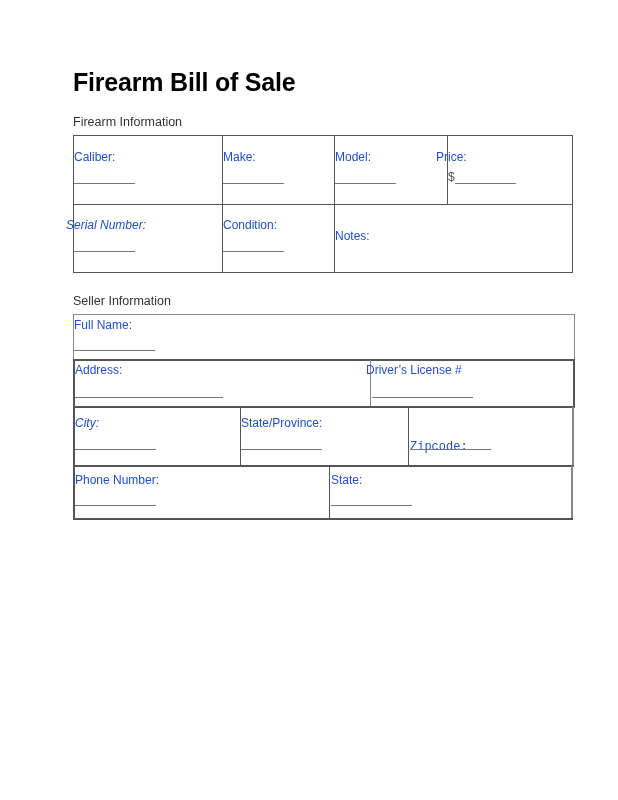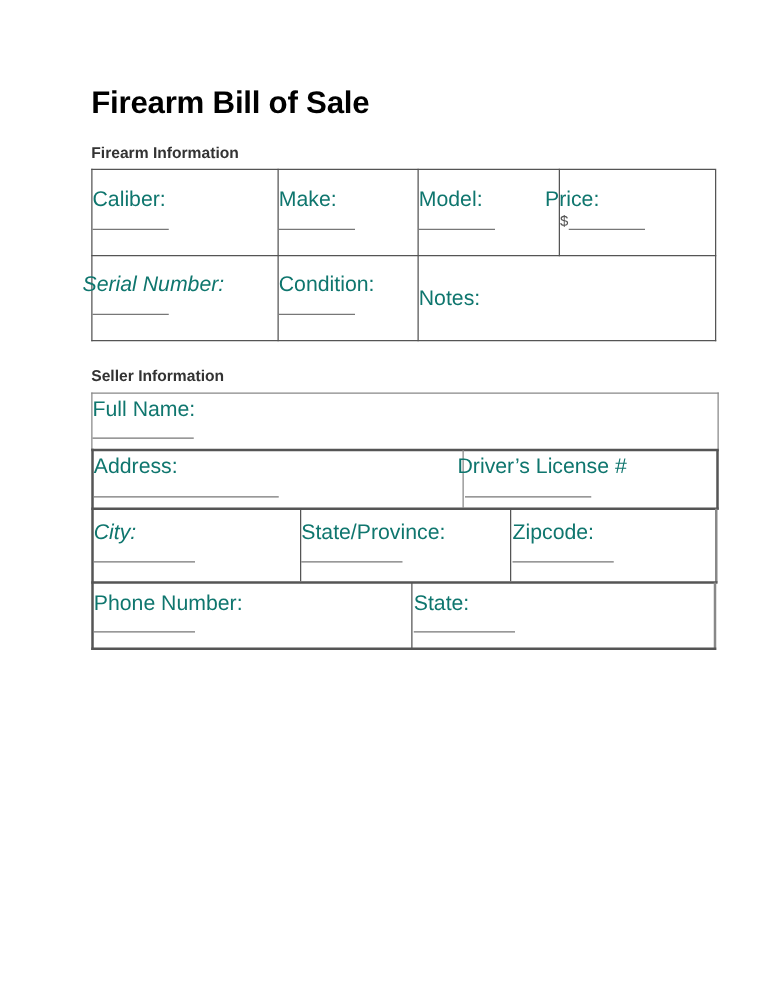--- a/index.html
+++ b/index.html
@@ -1,21 +1,21 @@
 <!DOCTYPE html>
 <html><head>
   <meta charset="utf-8">
   <style>
     html, body { margin:0; padding:0; background:#ffffff; }
     body { width:618px; height:800px; position:relative; overflow:hidden;
            font-family:"Liberation Sans", sans-serif; color:#444; }
     h1 { position:absolute; left:73px; top:68px; margin:0; font-size:25px; font-weight:bold; color:#000000; letter-spacing:-0.2px; }
-    .section-title { position:absolute; left:73px; margin:0; font-size:12.5px; font-weight:bold; color:#333; }
+    .section-title { position:absolute; left:73px; margin:0; font-size:12.5px; font-weight:normal; color:#333; }
     .cell { position:absolute; box-sizing:border-box; }
-    .lbl { position:absolute; font-size:17px; color:#0f766e; white-space:nowrap; }
+    .lbl { position:absolute; font-size:12px; color:#1d4ed8; white-space:nowrap; }
     .blank { position:absolute; height:0; border-top:1px solid #777; }
     .dollar { position:absolute; font-size:12px; color:#555; }
     .line { position:absolute; background:#555; }
     .line.light { background:#888; }
   </style>
 </head>
 <body>
 
 <h1>Firearm Bill of Sale</h1>
 
@@ -76,21 +76,21 @@
   <div class="blank" style="left:372px; top:397px; width:101px;"></div>
 
   <div class="line" style="left:73px; top:406px; width:502px; height:2px;"></div>
   <div class="line light" style="left:572px; top:407px; width:2px; height:59px;"></div>
   <div class="line" style="left:240px; top:407px; width:1px; height:58px;"></div>
   <div class="line" style="left:408px; top:407px; width:1px; height:58px;"></div>
   <div class="lbl" style="left:75px; top:416px;font-style:italic;">City:</div>
   <div class="blank" style="left:75px; top:449px; width:81px;"></div>
   <div class="lbl" style="left:241px; top:416px;">State/Province:</div>
   <div class="blank" style="left:241px; top:449px; width:81px;"></div>
-  <div class="lbl" style="left:410px; top:416px;">Zipcode:</div>
+  <div class="lbl" style="left:410px; top:440px;font-family:Liberation Mono, monospace;">Zipcode:</div>
   <div class="blank" style="left:410px; top:449px; width:81px;"></div>
 
   <div class="line" style="left:73px; top:465px; width:501px; height:2px;"></div>
   <div class="line light" style="left:571px; top:466px; width:2px; height:54px;"></div>
   <div class="line" style="left:329px; top:466px; width:1px; height:53px;"></div>
   <div class="lbl" style="left:75px; top:473px;">Phone Number:</div>
   <div class="blank" style="left:75px; top:505px; width:81px;"></div>
   <div class="lbl" style="left:331px; top:473px;">State:</div>
   <div class="blank" style="left:331px; top:505px; width:81px;"></div>
 

